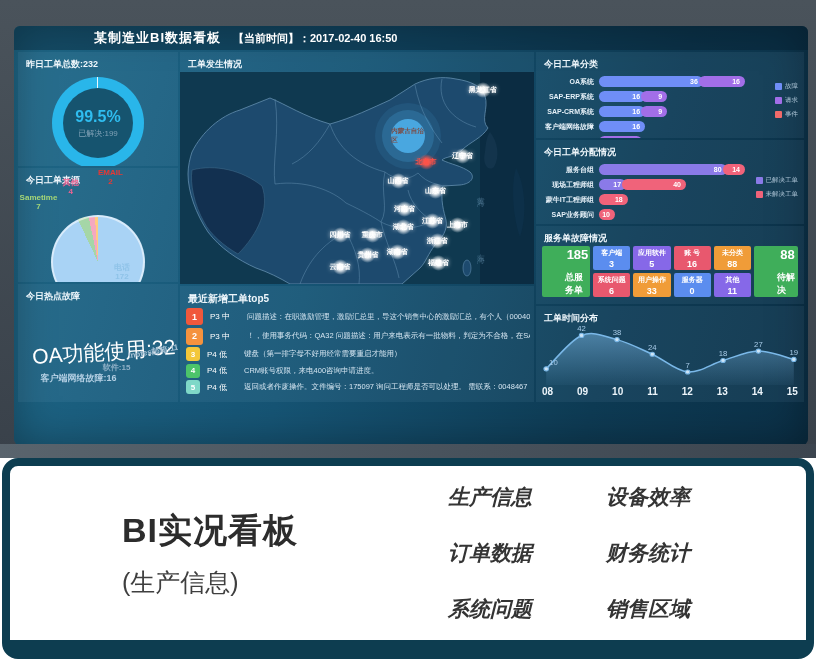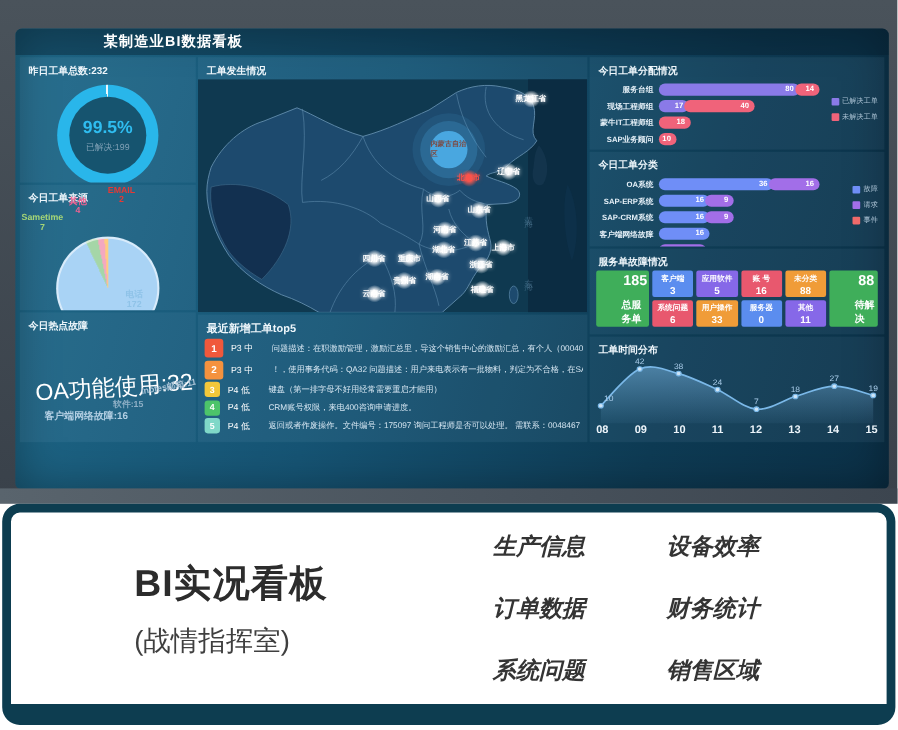--- a/index.html
+++ b/index.html
@@ -100,20 +100,21 @@
 </head>
 <body>
 
 <div class="stage">
 
   <div class="scene">
     <div class="screen">
 
       <div class="screen-header">
         <span class="screen-title">某制造业BI数据看板</span>
+        <span class="screen-time">【当前时间】：2017-02-40 16:50</span>
       </div>
 
       <div class="columns">
 
         <div class="col col-left">
           <div class="panel" style="height:114px;">
             <div class="panel-title">昨日工单总数:232</div>
             <div class="donut" id="donut" style="background: conic-gradient(rgb(41, 182, 234) 0deg, rgb(41, 182, 234) 99.5%, rgb(234, 246, 252) 99.5%, rgb(234, 246, 252) 100%);">
               <div class="donut-hole">
                 <div class="donut-pct">99.5%</div>
@@ -283,20 +284,86 @@
                 <div class="t5row">
                   <span class="t5badge" style="background: rgb(127, 216, 200);">5</span>
                   <span class="t5prio">P4 低</span>
                   <span class="t5desc">返回或者作废操作。文件编号：175097 询问工程师是否可以处理。 需联系：0048467 13463331633 郭志敏</span>
                 </div>
               </div>
           </div>
         </div>
 
         <div class="col col-right">
+          <div class="panel" style="height:86px;">
+            <div class="panel-title">今日工单分类</div>
+            <div class="hbar-rows" id="classify-rows">
+                <div class="hbar-row">
+                  <div class="hbar-label">OA系统</div>
+                  <div class="hbar-track">
+                    <div class="hbar-seg" style="width: 103.846px; background: rgb(111, 142, 247);">
+                      <span>36</span>
+                    </div>
+                    <div class="hbar-seg" style="width: 46.1538px; background: rgb(162, 110, 232);">
+                      <span>16</span>
+                    </div>
+                  </div>
+                </div>
+                <div class="hbar-row">
+                  <div class="hbar-label">SAP-ERP系统</div>
+                  <div class="hbar-track">
+                    <div class="hbar-seg" style="width: 46.1538px; background: rgb(111, 142, 247);">
+                      <span>16</span>
+                    </div>
+                    <div class="hbar-seg" style="width: 25.9615px; background: rgb(162, 110, 232);">
+                      <span>9</span>
+                    </div>
+                  </div>
+                </div>
+                <div class="hbar-row">
+                  <div class="hbar-label">SAP-CRM系统</div>
+                  <div class="hbar-track">
+                    <div class="hbar-seg" style="width: 46.1538px; background: rgb(111, 142, 247);">
+                      <span>16</span>
+                    </div>
+                    <div class="hbar-seg" style="width: 25.9615px; background: rgb(162, 110, 232);">
+                      <span>9</span>
+                    </div>
+                  </div>
+                </div>
+                <div class="hbar-row">
+                  <div class="hbar-label">客户端网络故障</div>
+                  <div class="hbar-track">
+                    <div class="hbar-seg" style="width: 46.1538px; background: rgb(111, 142, 247);">
+                      <span>16</span>
+                    </div>
+                  </div>
+                </div>
+                <div class="hbar-row">
+                  <div class="hbar-label">软件</div>
+                  <div class="hbar-track">
+                    <div class="hbar-seg" style="width: 43.2692px; background: rgb(162, 110, 232);"></div>
+                  </div>
+                </div>
+              </div>
+            <div class="legend" style="top:30px;" id="classify-legend">
+                <div class="legend-item">
+                  <span class="legend-swatch" style="background: rgb(111, 142, 247);"></span>
+                  <span>故障</span>
+                </div>
+                <div class="legend-item">
+                  <span class="legend-swatch" style="background: rgb(162, 110, 232);"></span>
+                  <span>请求</span>
+                </div>
+                <div class="legend-item">
+                  <span class="legend-swatch" style="background: rgb(240, 106, 106);"></span>
+                  <span>事件</span>
+                </div>
+              </div>
+          </div>
           <div class="panel" style="height:84px;">
             <div class="panel-title">今日工单分配情况</div>
             <div class="hbar-rows" id="assign-rows">
                 <div class="hbar-row">
                   <div class="hbar-label">服务台组</div>
                   <div class="hbar-track">
                     <div class="hbar-seg" style="width: 127.66px; background: rgb(138, 122, 232);">
                       <span>80</span>
                     </div>
                     <div class="hbar-seg" style="width: 22.3404px; background: rgb(240, 99, 122);">
@@ -334,86 +401,20 @@
                 <div class="hbar-row"></div>
               </div>
             <div class="legend" style="top:36px;" id="assign-legend">
                 <div class="legend-item">
                   <span class="legend-swatch" style="background: rgb(138, 122, 232);"></span>
                   <span>已解决工单</span>
                 </div>
                 <div class="legend-item">
                   <span class="legend-swatch" style="background: rgb(240, 99, 122);"></span>
                   <span>未解决工单</span>
-                </div>
-              </div>
-          </div>
-          <div class="panel" style="height:86px;">
-            <div class="panel-title">今日工单分类</div>
-            <div class="hbar-rows" id="classify-rows">
-                <div class="hbar-row">
-                  <div class="hbar-label">OA系统</div>
-                  <div class="hbar-track">
-                    <div class="hbar-seg" style="width: 103.846px; background: rgb(111, 142, 247);">
-                      <span>36</span>
-                    </div>
-                    <div class="hbar-seg" style="width: 46.1538px; background: rgb(162, 110, 232);">
-                      <span>16</span>
-                    </div>
-                  </div>
-                </div>
-                <div class="hbar-row">
-                  <div class="hbar-label">SAP-ERP系统</div>
-                  <div class="hbar-track">
-                    <div class="hbar-seg" style="width: 46.1538px; background: rgb(111, 142, 247);">
-                      <span>16</span>
-                    </div>
-                    <div class="hbar-seg" style="width: 25.9615px; background: rgb(162, 110, 232);">
-                      <span>9</span>
-                    </div>
-                  </div>
-                </div>
-                <div class="hbar-row">
-                  <div class="hbar-label">SAP-CRM系统</div>
-                  <div class="hbar-track">
-                    <div class="hbar-seg" style="width: 46.1538px; background: rgb(111, 142, 247);">
-                      <span>16</span>
-                    </div>
-                    <div class="hbar-seg" style="width: 25.9615px; background: rgb(162, 110, 232);">
-                      <span>9</span>
-                    </div>
-                  </div>
-                </div>
-                <div class="hbar-row">
-                  <div class="hbar-label">客户端网络故障</div>
-                  <div class="hbar-track">
-                    <div class="hbar-seg" style="width: 46.1538px; background: rgb(111, 142, 247);">
-                      <span>16</span>
-                    </div>
-                  </div>
-                </div>
-                <div class="hbar-row">
-                  <div class="hbar-label">软件</div>
-                  <div class="hbar-track">
-                    <div class="hbar-seg" style="width: 43.2692px; background: rgb(162, 110, 232);"></div>
-                  </div>
-                </div>
-              </div>
-            <div class="legend" style="top:30px;" id="classify-legend">
-                <div class="legend-item">
-                  <span class="legend-swatch" style="background: rgb(111, 142, 247);"></span>
-                  <span>故障</span>
-                </div>
-                <div class="legend-item">
-                  <span class="legend-swatch" style="background: rgb(162, 110, 232);"></span>
-                  <span>请求</span>
-                </div>
-                <div class="legend-item">
-                  <span class="legend-swatch" style="background: rgb(240, 106, 106);"></span>
-                  <span>事件</span>
                 </div>
               </div>
           </div>
           <div class="panel" style="height:78px;">
             <div class="panel-title">服务单故障情况</div>
             <div class="fault-grid" id="fault-grid">
                 <div class="fault-cell fault-big" style="background: rgb(63, 174, 90);">
                   <div class="num">185</div>
                   <div class="lab">总服务单</div>
                 </div>
@@ -501,21 +502,21 @@
       </div>
     </div>
     <div class="bezel-bottom"></div>
   </div>
 
   <div class="bottom">
     <div class="card">
       <div class="card-inner">
         <div class="card-title-block">
           <div class="card-title">BI实况看板</div>
-          <div class="card-subtitle">(战情指挥室)</div>
+          <div class="card-subtitle">(生产信息)</div>
         </div>
         <div class="menu-grid" id="menu-grid">
             <div class="menu-item">生产信息</div>
             <div class="menu-item">设备效率</div>
             <div class="menu-item">订单数据</div>
             <div class="menu-item">财务统计</div>
             <div class="menu-item">系统问题</div>
             <div class="menu-item">销售区域</div>
           </div>
       </div>

